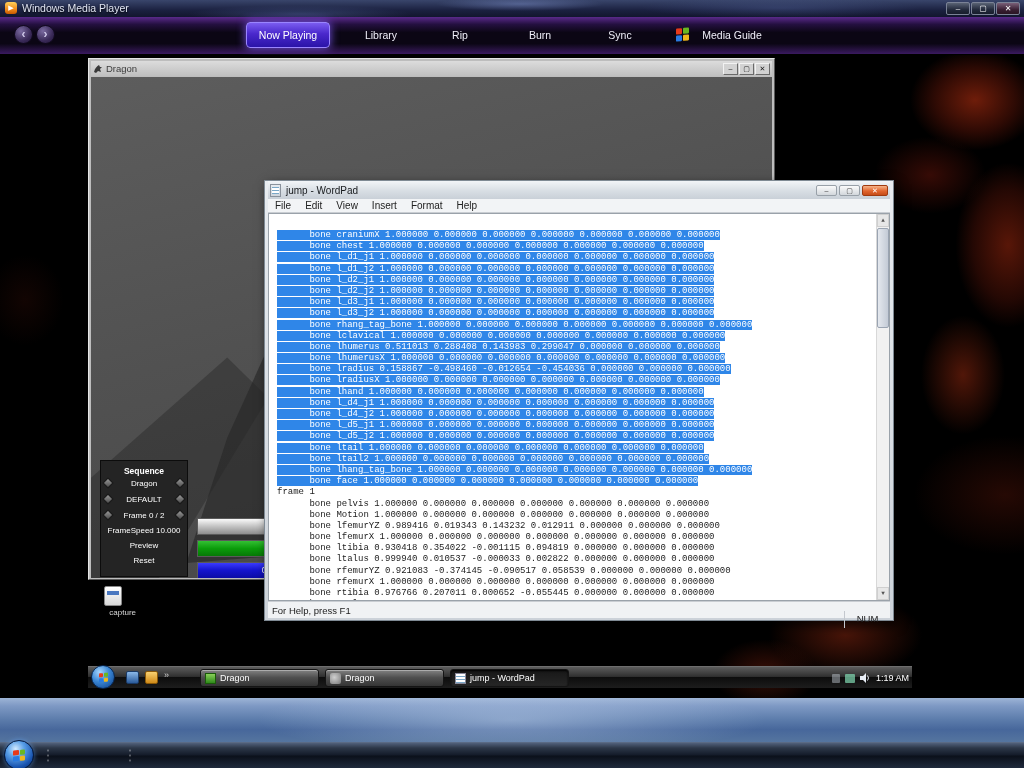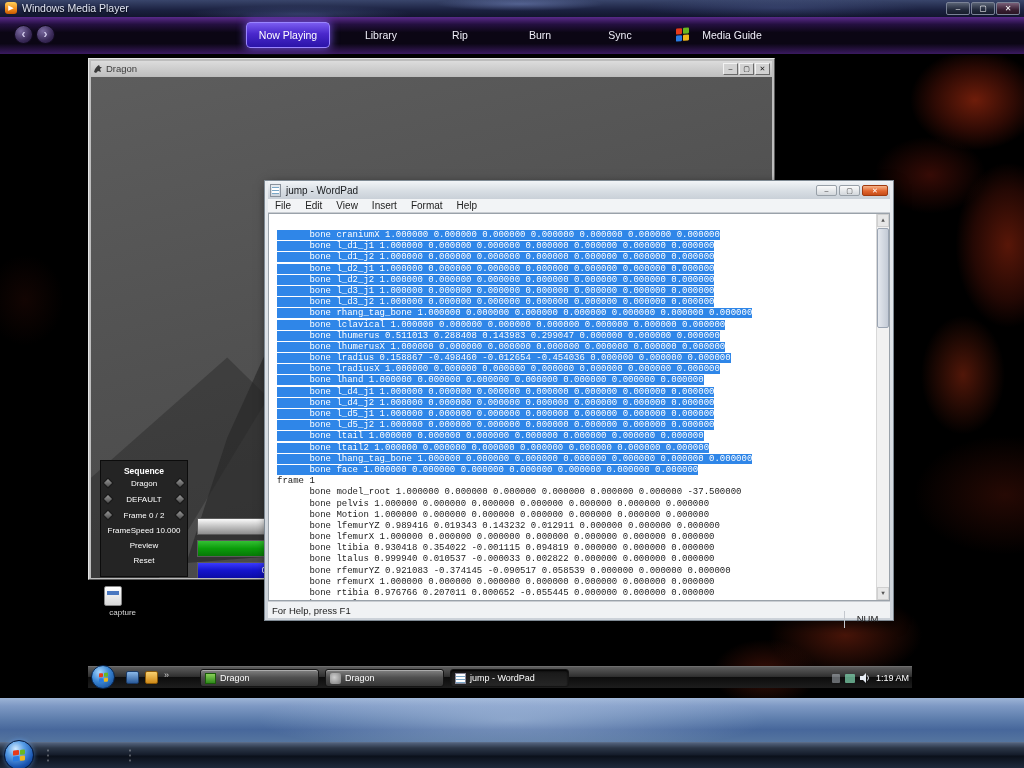--- a/index.html
+++ b/index.html
@@ -245,20 +245,21 @@
         <span class="wp-menu-item">Format</span>
         <span class="wp-menu-item">Help</span>
       </div>
       <div class="wp-textarea" id="wp-doc">
         <div class="wp-vscroll">
           <div class="wp-scroll-arrow" style="top:0">▲</div>
           <div class="wp-scroll-thumb"></div>
           <div class="wp-scroll-arrow" style="bottom:0">▼</div>
         </div>
       <div class="doc-line"><span class="sel">      bone craniumX 1.000000 0.000000 0.000000 0.000000 0.000000 0.000000 0.000000</span></div>
+          <div class="doc-line"><span class="sel">      bone chest 1.000000 0.000000 0.000000 0.000000 0.000000 0.000000 0.000000</span></div>
           <div class="doc-line"><span class="sel">      bone l_d1_j1 1.000000 0.000000 0.000000 0.000000 0.000000 0.000000 0.000000</span></div>
           <div class="doc-line"><span class="sel">      bone l_d1_j2 1.000000 0.000000 0.000000 0.000000 0.000000 0.000000 0.000000</span></div>
           <div class="doc-line"><span class="sel">      bone l_d2_j1 1.000000 0.000000 0.000000 0.000000 0.000000 0.000000 0.000000</span></div>
           <div class="doc-line"><span class="sel">      bone l_d2_j2 1.000000 0.000000 0.000000 0.000000 0.000000 0.000000 0.000000</span></div>
           <div class="doc-line"><span class="sel">      bone l_d3_j1 1.000000 0.000000 0.000000 0.000000 0.000000 0.000000 0.000000</span></div>
           <div class="doc-line"><span class="sel">      bone l_d3_j2 1.000000 0.000000 0.000000 0.000000 0.000000 0.000000 0.000000</span></div>
           <div class="doc-line"><span class="sel">      bone rhang_tag_bone 1.000000 0.000000 0.000000 0.000000 0.000000 0.000000 0.000000</span></div>
           <div class="doc-line"><span class="sel">      bone lclavical 1.000000 0.000000 0.000000 0.000000 0.000000 0.000000 0.000000</span></div>
           <div class="doc-line"><span class="sel">      bone lhumerus 0.511013 0.288408 0.143983 0.299047 0.000000 0.000000 0.000000</span></div>
           <div class="doc-line"><span class="sel">      bone lhumerusX 1.000000 0.000000 0.000000 0.000000 0.000000 0.000000 0.000000</span></div>
@@ -267,21 +268,20 @@
           <div class="doc-line"><span class="sel">      bone lhand 1.000000 0.000000 0.000000 0.000000 0.000000 0.000000 0.000000</span></div>
           <div class="doc-line"><span class="sel">      bone l_d4_j1 1.000000 0.000000 0.000000 0.000000 0.000000 0.000000 0.000000</span></div>
           <div class="doc-line"><span class="sel">      bone l_d4_j2 1.000000 0.000000 0.000000 0.000000 0.000000 0.000000 0.000000</span></div>
           <div class="doc-line"><span class="sel">      bone l_d5_j1 1.000000 0.000000 0.000000 0.000000 0.000000 0.000000 0.000000</span></div>
           <div class="doc-line"><span class="sel">      bone l_d5_j2 1.000000 0.000000 0.000000 0.000000 0.000000 0.000000 0.000000</span></div>
           <div class="doc-line"><span class="sel">      bone ltail 1.000000 0.000000 0.000000 0.000000 0.000000 0.000000 0.000000</span></div>
           <div class="doc-line"><span class="sel">      bone ltail2 1.000000 0.000000 0.000000 0.000000 0.000000 0.000000 0.000000</span></div>
           <div class="doc-line"><span class="sel">      bone lhang_tag_bone 1.000000 0.000000 0.000000 0.000000 0.000000 0.000000 0.000000</span></div>
           <div class="doc-line"><span class="sel">      bone face 1.000000 0.000000 0.000000 0.000000 0.000000 0.000000 0.000000</span></div>
           <div class="doc-line">frame 1</div>
-          <div class="doc-line">      bone model_root 1.000000 0.000000 0.000000 0.000000 0.000000 0.000000 -37.500000</div>
           <div class="doc-line">      bone pelvis 1.000000 0.000000 0.000000 0.000000 0.000000 0.000000 0.000000</div>
           <div class="doc-line">      bone Motion 1.000000 0.000000 0.000000 0.000000 0.000000 0.000000 0.000000</div>
           <div class="doc-line">      bone lfemurYZ 0.989416 0.019343 0.143232 0.012911 0.000000 0.000000 0.000000</div>
           <div class="doc-line">      bone lfemurX 1.000000 0.000000 0.000000 0.000000 0.000000 0.000000 0.000000</div>
           <div class="doc-line">      bone ltibia 0.930418 0.354022 -0.001115 0.094819 0.000000 0.000000 0.000000</div>
           <div class="doc-line">      bone ltalus 0.999940 0.010537 -0.000033 0.002822 0.000000 0.000000 0.000000</div>
           <div class="doc-line">      bone rfemurYZ 0.921083 -0.374145 -0.090517 0.058539 0.000000 0.000000 0.000000</div>
           <div class="doc-line">      bone rfemurX 1.000000 0.000000 0.000000 0.000000 0.000000 0.000000 0.000000</div>
           <div class="doc-line">      bone rtibia 0.976766 0.207011 0.000652 -0.055445 0.000000 0.000000 0.000000</div>
           <div class="doc-line">      bone rtalus 0.963044 -0.260170 -0.000821 0.069682 0.000000 0.000000 0.000000</div>

